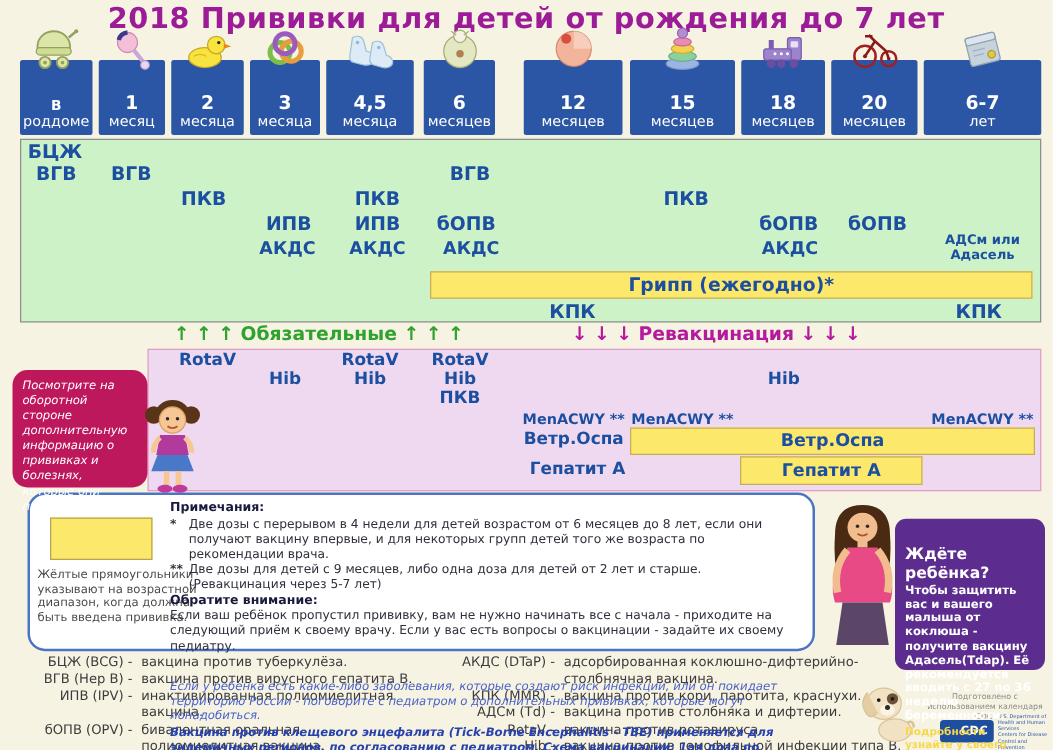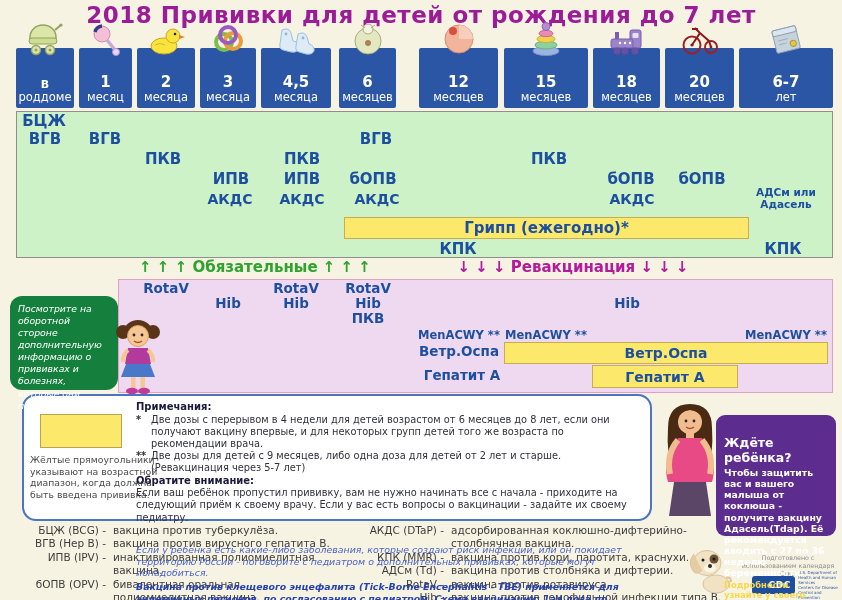--- a/index.html
+++ b/index.html
@@ -27,21 +27,21 @@
       white-space:nowrap;z-index:4;}
   .v15{font-size:15px}.v13{font-size:14px}.v14{font-size:13.5px}.v12{font-size:11.5px}
   .v11{font-size:10.5px;white-space:normal;line-height:1.1;text-align:center;}
   .ybar{position:absolute;background:#fce96b;border:1px solid #c8ad52;color:#1d4fa0;font-weight:bold;
         display:flex;align-items:center;justify-content:center;box-sizing:border-box;z-index:3;}
   .mand{position:absolute;transform:translateX(-50%);top:258px;font-size:15px;font-weight:bold;
         color:#2ea32e;white-space:nowrap;}
   .recd{position:absolute;transform:translateX(-50%);top:258px;font-size:15px;font-weight:bold;
         color:#b5199d;white-space:nowrap;}
   
-  .bubble{position:absolute;left:10px;top:296px;width:108px;height:94px;background:#15803d;
+  .bubble{position:absolute;left:10px;top:296px;width:108px;height:94px;background:#be185d;
           border-radius:12px;color:#fff;font-style:italic;font-size:9.3px;line-height:1.3;
           padding:7px 8px;box-sizing:border-box;z-index:4;}
   .girl{position:absolute;left:112px;top:316px;z-index:6;}
   
   .notes{position:absolute;left:22px;top:394px;width:630px;height:127px;background:#fff;
          border:2px solid #4a74c4;border-radius:14px;box-sizing:border-box;z-index:2;}
   .swatch{position:absolute;left:16px;top:18px;width:80px;height:32px;background:#fce96b;
           border:1px solid #b9a34c;}
   .swcap{position:absolute;left:6px;top:58px;width:128px;font-size:9.3px;color:#4a4a4a;line-height:1.25;}
   .ncol{position:absolute;left:112px;top:5px;width:505px;font-size:9.8px;color:#30303c;line-height:1.25;}
@@ -266,21 +266,21 @@
   <span class="vx v15" style="left:231px;top:170px">ИПВ</span>
   <span class="vx v15" style="left:302px;top:170px">ИПВ</span>
   <span class="vx v15" style="left:373px;top:170px">бОПВ</span>
   <span class="vx v15" style="left:631px;top:170px">бОПВ</span>
   <span class="vx v15" style="left:702px;top:170px">бОПВ</span>
   <span class="vx v13" style="left:230px;top:191px">АКДС</span>
   <span class="vx v13" style="left:302px;top:191px">АКДС</span>
   <span class="vx v13" style="left:377px;top:191px">АКДС</span>
   <span class="vx v13" style="left:632px;top:191px">АКДС</span>
   <span class="vx v11" style="left:786px;top:187px;width:76px">АДСм или Адасель</span>
-  <div class="ybar" style="left:344px;top:217px;width:405px;height:22px;font-size:15px">
+  <div class="ybar" style="left:344px;top:217px;width:482px;height:22px;font-size:15px">
     <span>Грипп (ежегодно)*</span>
   </div>
   <span class="vx v15" style="left:458px;top:240px">КПК</span>
   <span class="vx v15" style="left:783px;top:240px">КПК</span>
 
   <span class="mand" style="left:255px">↑ ↑ ↑ Обязательные ↑ ↑ ↑</span>
   <span class="recd" style="left:573px">↓ ↓ ↓ Ревакцинация ↓ ↓ ↓</span>
 
   <div class="pink-panel"></div>
 

